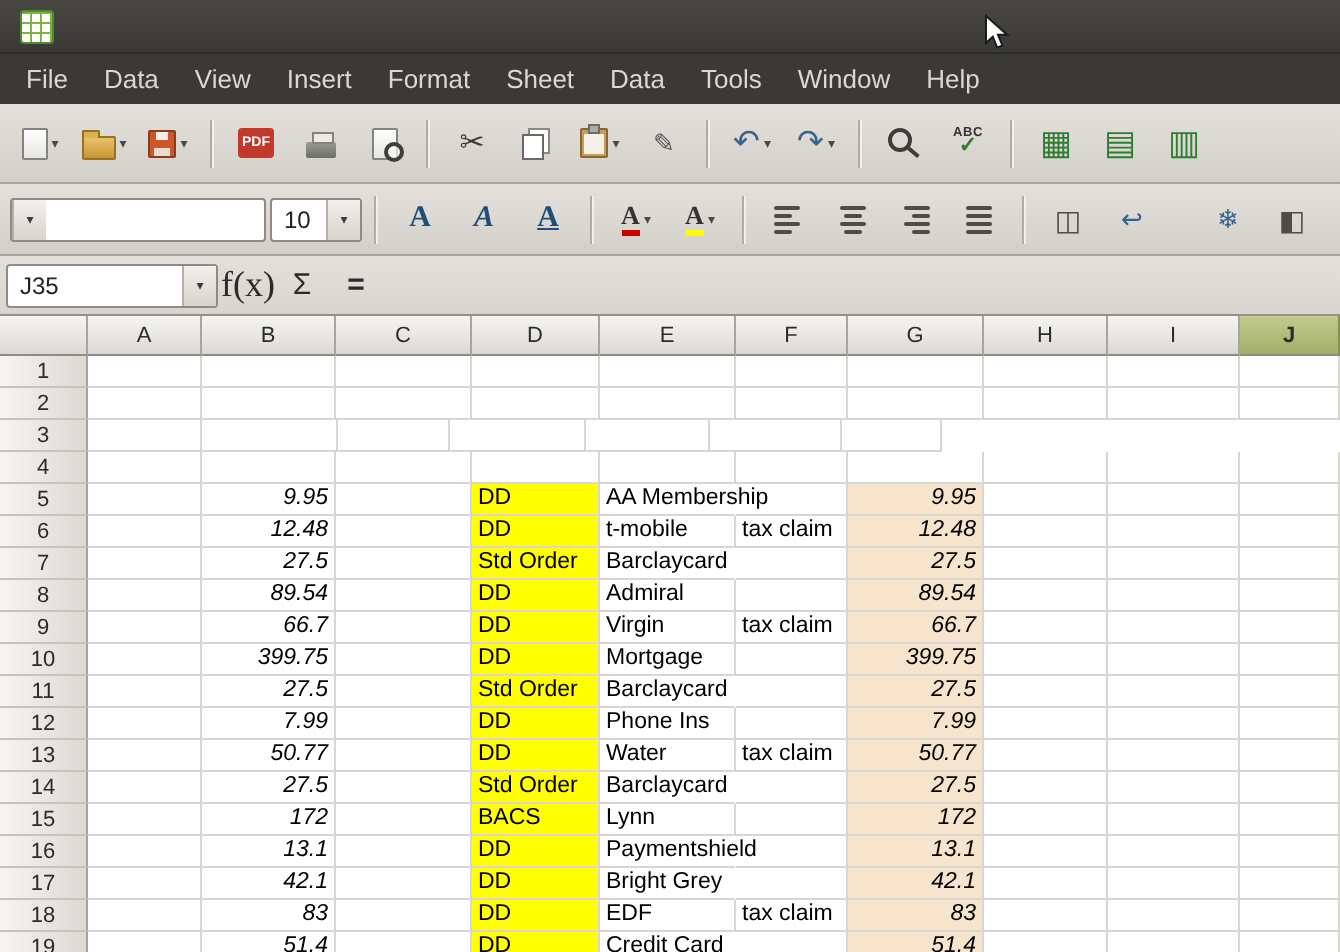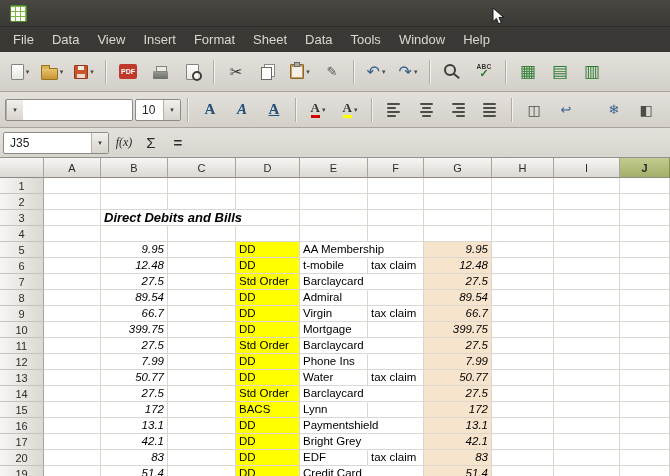--- a/index.html
+++ b/index.html
@@ -78,21 +78,21 @@
   .font-combo .val{flex:1;}
   .size-combo{width:46px;}
   .size-combo .val{flex:1;}
 
   
   .formulabar{height:30px;flex:none;background:linear-gradient(#e4e1dc,#d8d4ce);border-bottom:1px solid #95918a;
               display:flex;align-items:center;padding:0 3px;gap:3px;box-sizing:border-box;}
   .namebox{width:106px;flex:none;}
   .fb-btn{width:24px;height:24px;display:inline-flex;align-items:center;justify-content:center;
           font-size:13px;color:#2c2b28;border-radius:3px;}
-  .fb-btn.fx{font-family:"Liberation Serif",serif;font-style:italic;font-size:12px;}
+  .fb-btn.fx{font-family:"Liberation Serif",serif;font-size:18px;}
   .fb-btn.sum{font-size:15px;}
   .fb-btn.eq{font-size:15px;font-weight:bold;}
   .fb-input{flex:1;height:22px;background:#fff;border:1px solid #8f8b84;border-radius:2px;
             font-size:12px;line-height:20px;padding:0 5px;color:#000;box-sizing:border-box;}
 
   
   .grid{flex:1;display:flex;flex-direction:column;overflow:hidden;background:#fff;}
   .colhdr{height:20px;flex:none;display:flex;}
   .hcell{box-sizing:border-box;background:linear-gradient(#f6f5f3,#dcd9d4);border-right:1px solid #a9a59e;
          border-bottom:1px solid #8f8b84;font-size:11px;color:#2c2b28;display:flex;align-items:center;justify-content:center;flex:none;}
@@ -326,21 +326,20 @@
           <div class="gcell" style="width: 68px;"></div>
           <div class="gcell" style="width: 56px;"></div>
           <div class="gcell" style="width: 68px;"></div>
           <div class="gcell" style="width: 62px;"></div>
           <div class="gcell" style="width: 66px;"></div>
           <div class="gcell" style="width: 50px;"></div>
         </div>
         <div class="grid-row">
           <div class="rhdr">3</div>
           <div class="gcell" style="width: 57px;"></div>
-          <div class="gcell title-cell" style="width: 199px;">Direct Debits and Bills</div>
           <div class="gcell" style="width: 68px;"></div>
           <div class="gcell" style="width: 56px;"></div>
           <div class="gcell" style="width: 68px;"></div>
           <div class="gcell" style="width: 62px;"></div>
           <div class="gcell" style="width: 66px;"></div>
           <div class="gcell" style="width: 50px;"></div>
         </div>
         <div class="grid-row">
           <div class="rhdr">4</div>
           <div class="gcell" style="width: 57px;"></div>
@@ -517,21 +516,21 @@
           <div class="gcell" style="width: 68px;"></div>
           <div class="gcell" style="width: 64px; background: rgb(255, 255, 0);">DD</div>
           <div class="gcell noline" style="width: 68px;">Bright Grey</div>
           <div class="gcell" style="width: 56px;"></div>
           <div class="gcell num" style="width: 68px; background: rgb(247, 228, 205);">42.1</div>
           <div class="gcell" style="width: 62px;"></div>
           <div class="gcell" style="width: 66px;"></div>
           <div class="gcell" style="width: 50px;"></div>
         </div>
         <div class="grid-row">
-          <div class="rhdr">20</div>
+          <div class="rhdr">18</div>
           <div class="gcell" style="width: 57px;"></div>
           <div class="gcell num" style="width: 67px;">83</div>
           <div class="gcell" style="width: 68px;"></div>
           <div class="gcell" style="width: 64px; background: rgb(255, 255, 0);">DD</div>
           <div class="gcell" style="width: 68px;">EDF</div>
           <div class="gcell" style="width: 56px;">tax claim</div>
           <div class="gcell num" style="width: 68px; background: rgb(247, 228, 205);">83</div>
           <div class="gcell" style="width: 62px;"></div>
           <div class="gcell" style="width: 66px;"></div>
           <div class="gcell" style="width: 50px;"></div>

